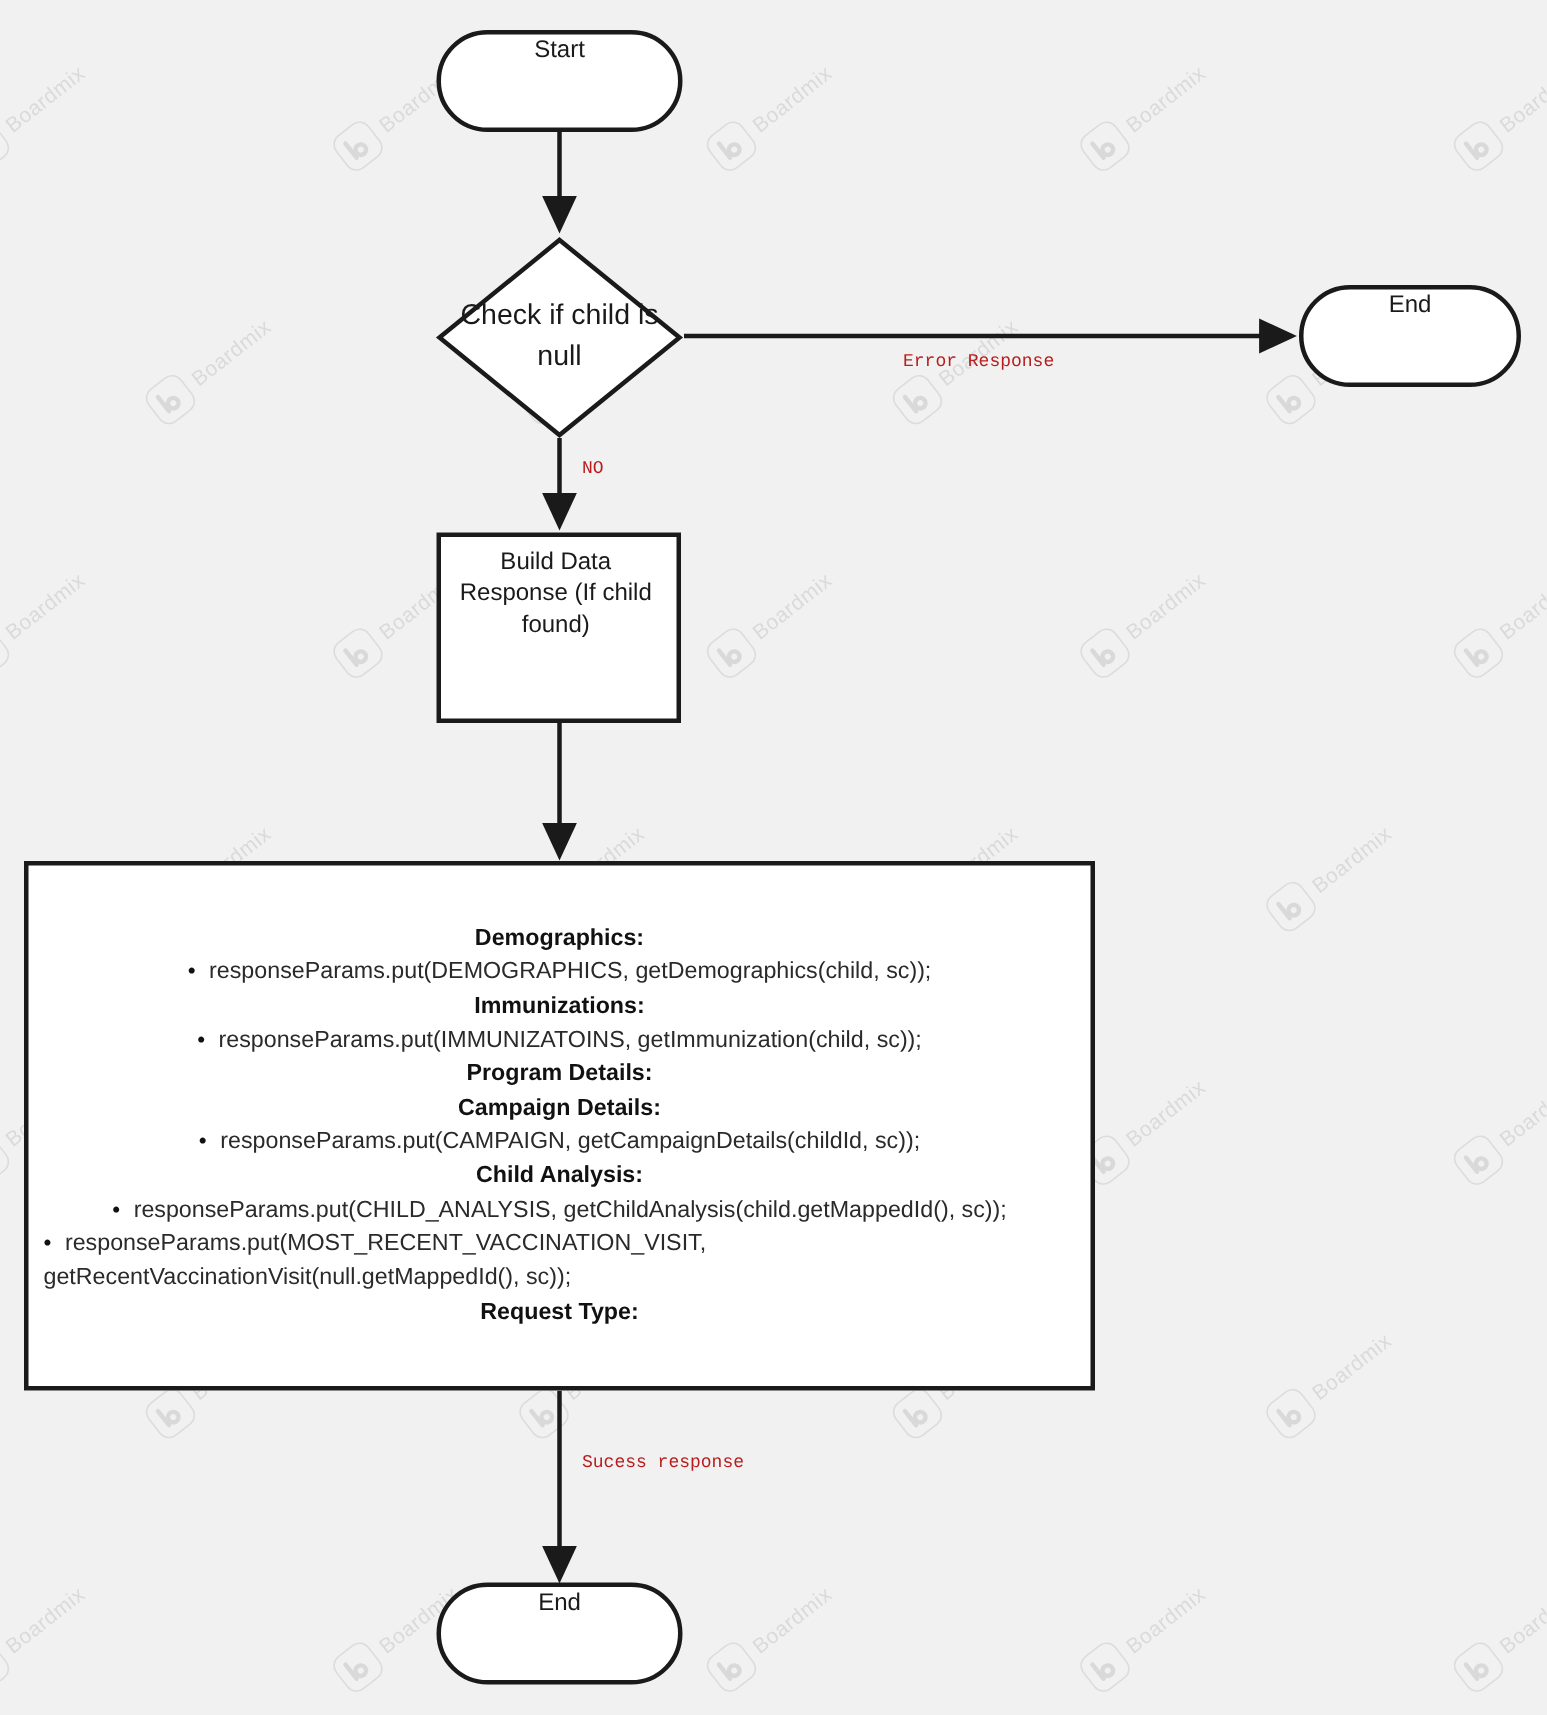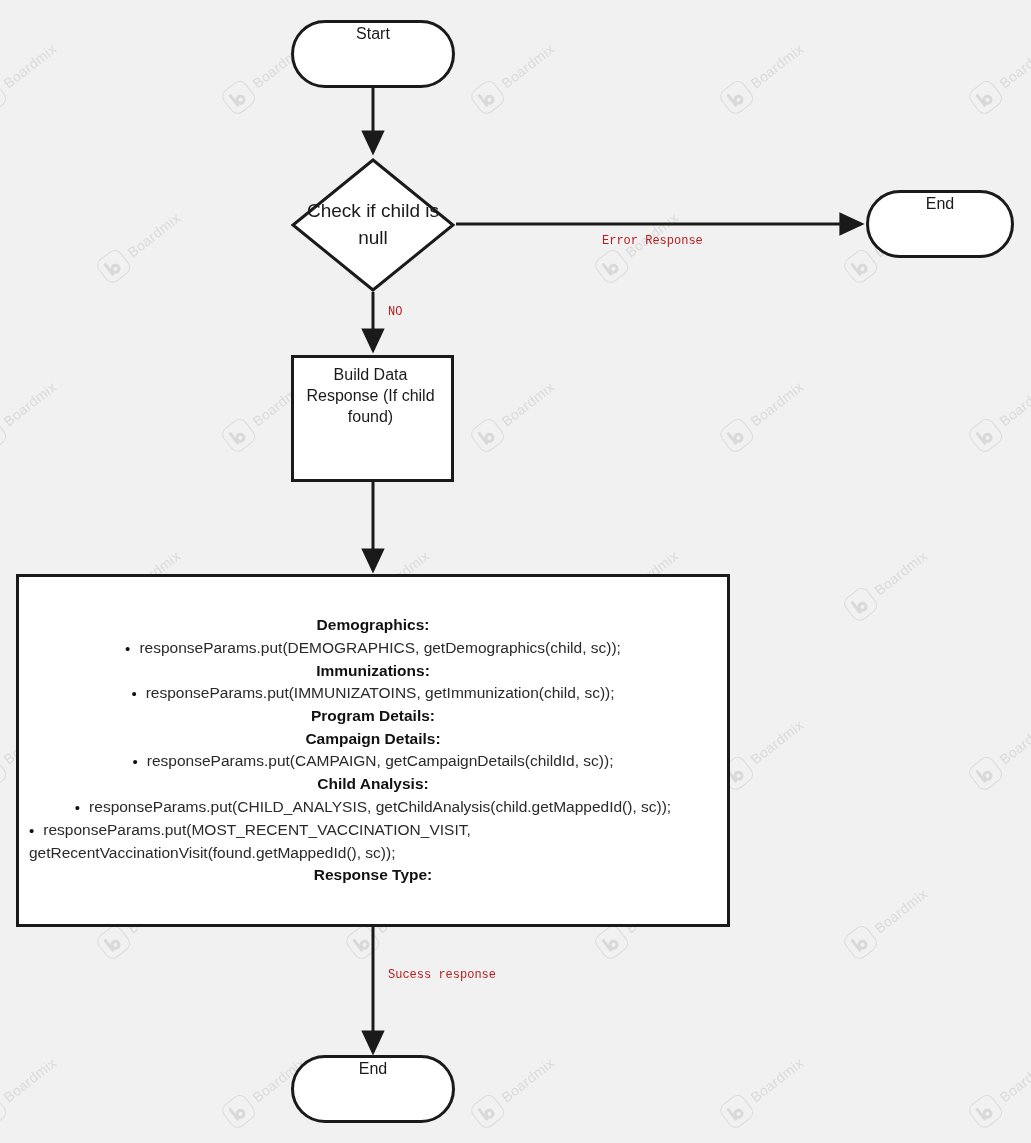--- a/index.html
+++ b/index.html
@@ -360,22 +360,22 @@
 
   <div class="det-head">Demographics:</div>
       <div class="det-item"><span class="bullet">•</span><span class="code">responseParams.put(DEMOGRAPHICS, getDemographics(child, sc));</span></div>
       <div class="det-head">Immunizations:</div>
       <div class="det-item"><span class="bullet">•</span><span class="code">responseParams.put(IMMUNIZATOINS, getImmunization(child, sc));</span></div>
       <div class="det-head">Program Details:</div>
       <div class="det-head">Campaign Details:</div>
       <div class="det-item"><span class="bullet">•</span><span class="code">responseParams.put(CAMPAIGN, getCampaignDetails(childId, sc));</span></div>
       <div class="det-head">Child Analysis:</div>
       <div class="det-item"><span class="bullet">•</span><span class="code">responseParams.put(CHILD_ANALYSIS, getChildAnalysis(child.getMappedId(), sc));</span></div>
-      <div class="det-item"><span class="bullet">•</span><span class="code">responseParams.put(MOST_RECENT_VACCINATION_VISIT, getRecentVaccinationVisit(found.getMappedId(), sc));</span></div>
-      <div class="det-head">Response Type:</div>
+      <div class="det-item"><span class="bullet">•</span><span class="code">responseParams.put(MOST_RECENT_VACCINATION_VISIT, getRecentVaccinationVisit(null.getMappedId(), sc));</span></div>
+      <div class="det-head">Request Type:</div>
     </div>
 
   <div class="edge-label" style="left:388px; top:968px;">Sucess response</div>
 
   <div class="node terminator" style="left:291px; top:1055px; width:164px; height:68px;">
     <span>End</span>
   </div>
 
 </div>
 

